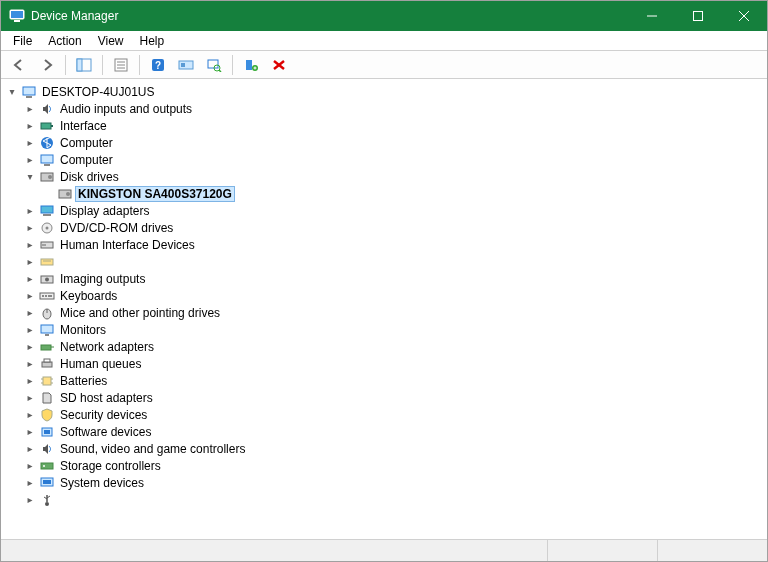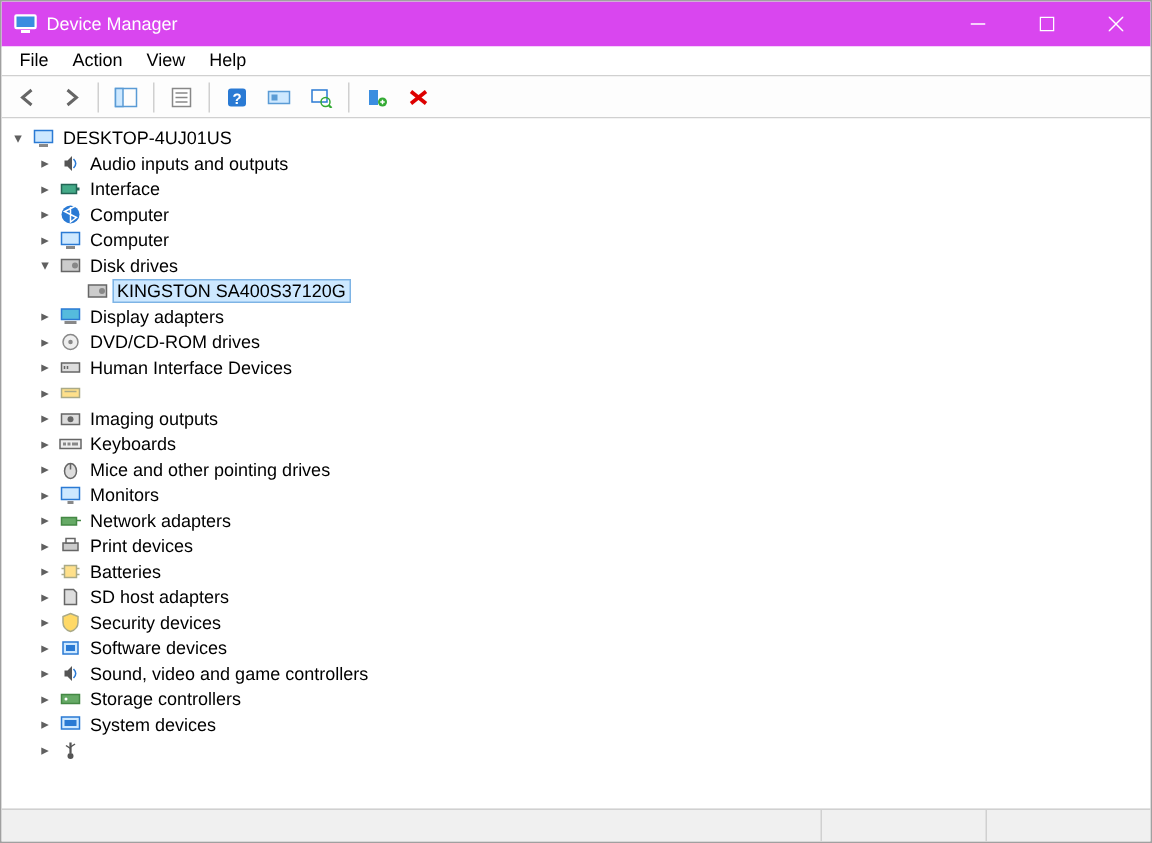--- a/index.html
+++ b/index.html
@@ -11,39 +11,40 @@
     width: 768px;
     height: 562px;
     overflow: hidden;
     display: flex;
     flex-direction: column;
     border: 1px solid #a0a0a0;
   }
   
   .titlebar {
     height: 30px;
-    background: #d946ef;
+    background: #15803d;
     color: #fff;
     display: flex;
     align-items: center;
     padding: 0 0 0 8px;
     user-select: none;
   }
   .titlebar .app-icon { margin-right: 6px; display:flex; align-items:center; }
   .titlebar .title { flex: 1; font-size: 12px; }
   .titlebar .win-buttons { display: flex; height: 100%; }
   .titlebar .win-btn {
     width: 46px; height: 100%;
     display:flex; align-items:center; justify-content:center;
     color:#fff;
   }
   
   .menubar {
     height: 20px;
     display: flex;
+    align-items: center;
     padding: 0 4px;
     border-bottom: 1px solid #d0d0d0;
     background: #fff;
   }
   .menubar .menu-item { padding: 2px 8px; cursor: default; }
   
   .toolbar {
     height: 28px;
     display: flex;
     align-items: center;
@@ -93,20 +94,21 @@
     width: 16px; height: 16px;
     display: inline-flex; align-items:center; justify-content:center;
   }
   .label {
     padding: 0 2px;
     border: 1px solid transparent;
   }
   .selected > .label {
     background: #cde8ff;
     border: 1px solid #7eb4e5;
+    font-weight: bold;
   }
   
   .statusbar {
     height: 22px;
     border-top: 1px solid #d0d0d0;
     background: #f0f0f0;
     display:flex;
   }
   .statusbar .cell {
     border-left: 1px solid #d0d0d0;
@@ -418,21 +420,21 @@
           </li>
         <li>
             <div class="node">
           <span class="twisty">▸</span>
           <span class="dev-icon">
                 <svg width="16" height="16">
                   <rect x="3" y="6" width="10" height="5" fill="#ccc" stroke="#666"></rect>
                   <rect x="5" y="3" width="6" height="3" fill="#fff" stroke="#666"></rect>
                 </svg>
               </span>
-          <span class="label">Print devices</span>
+          <span class="label">Human queues</span>
         </div>
           </li>
         <li>
             <div class="node">
           <span class="twisty">▸</span>
           <span class="dev-icon">
                 <svg width="16" height="16">
                   <rect x="4" y="4" width="8" height="8" fill="#ffe08a" stroke="#aa8"></rect>
                   <line x1="2" y1="6" x2="4" y2="6" stroke="#aa8"></line>
                   <line x1="2" y1="10" x2="4" y2="10" stroke="#aa8"></line>

